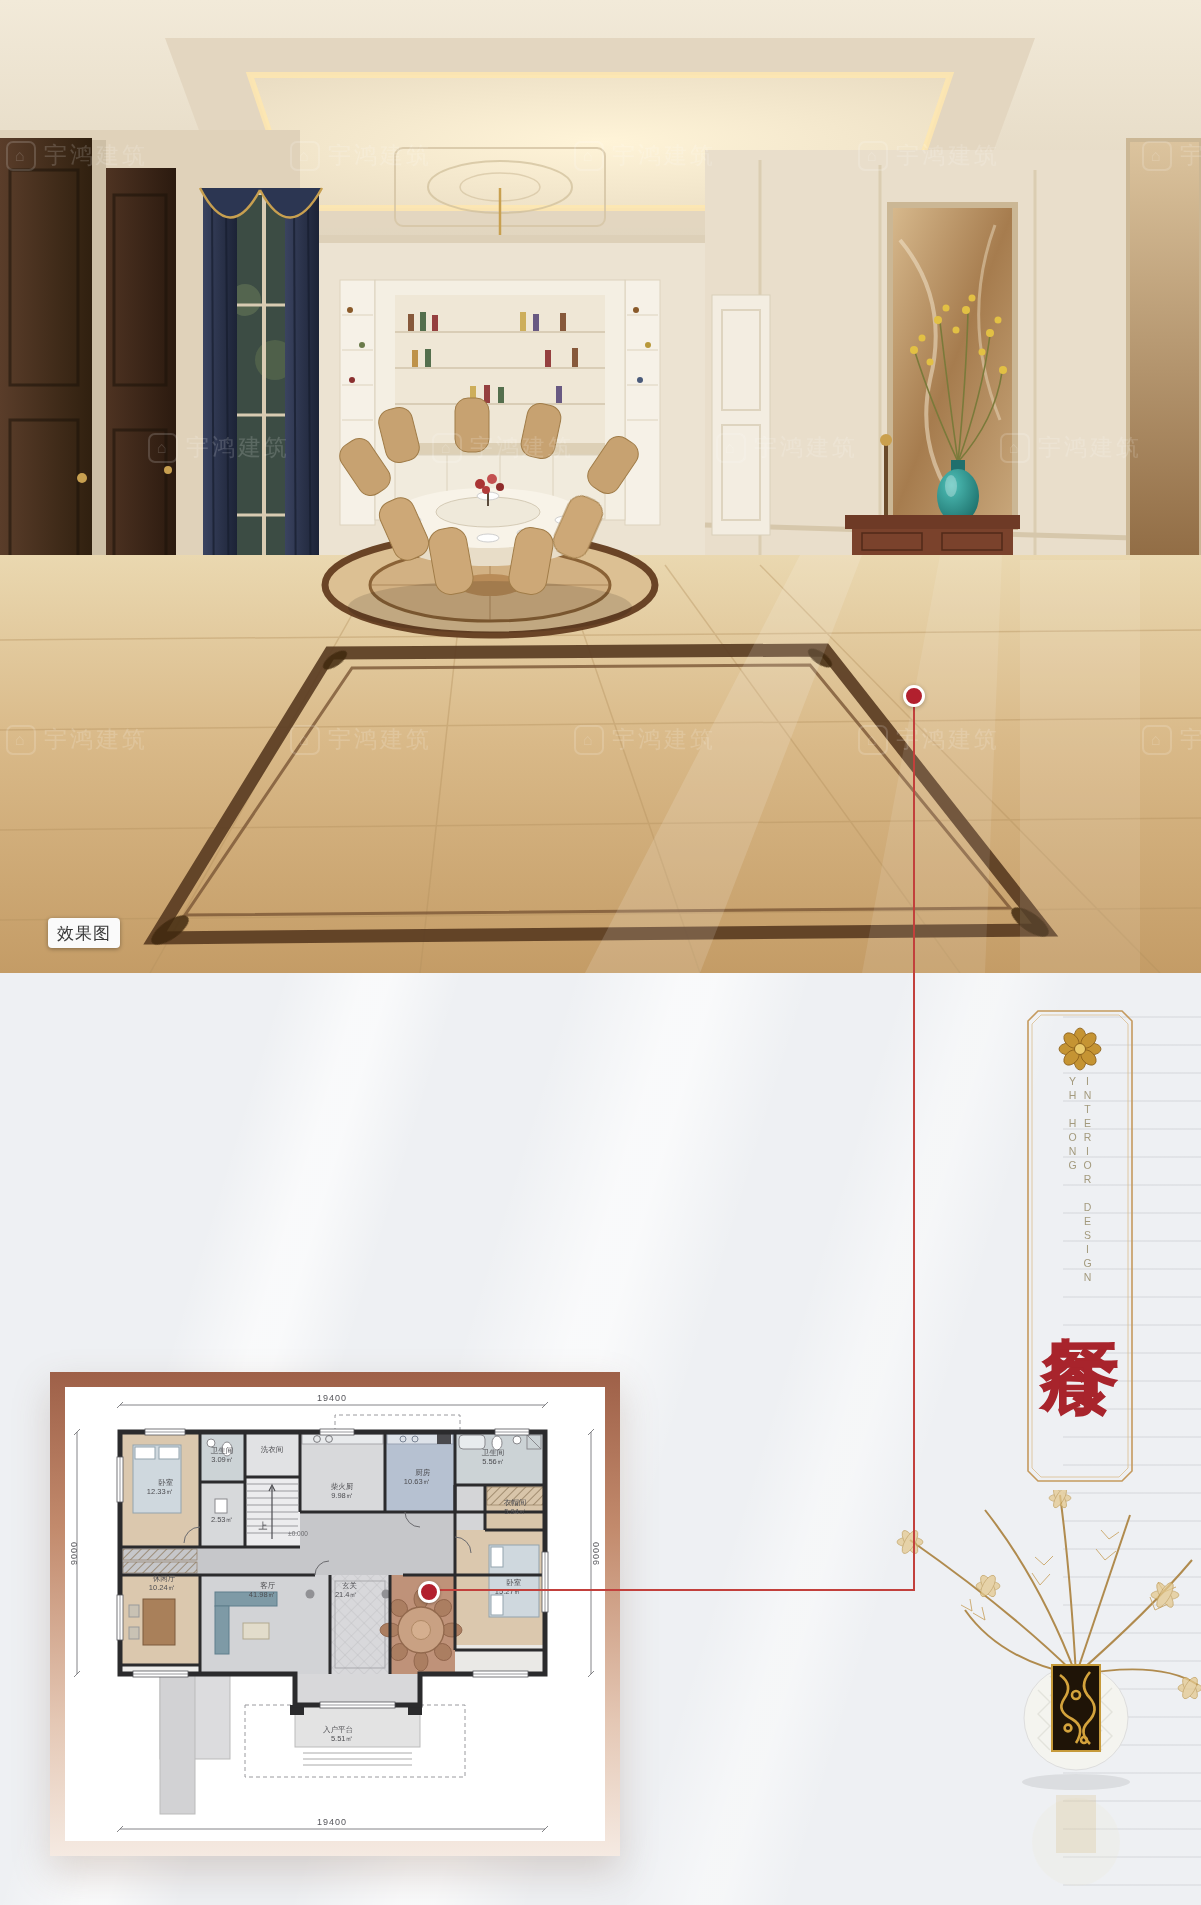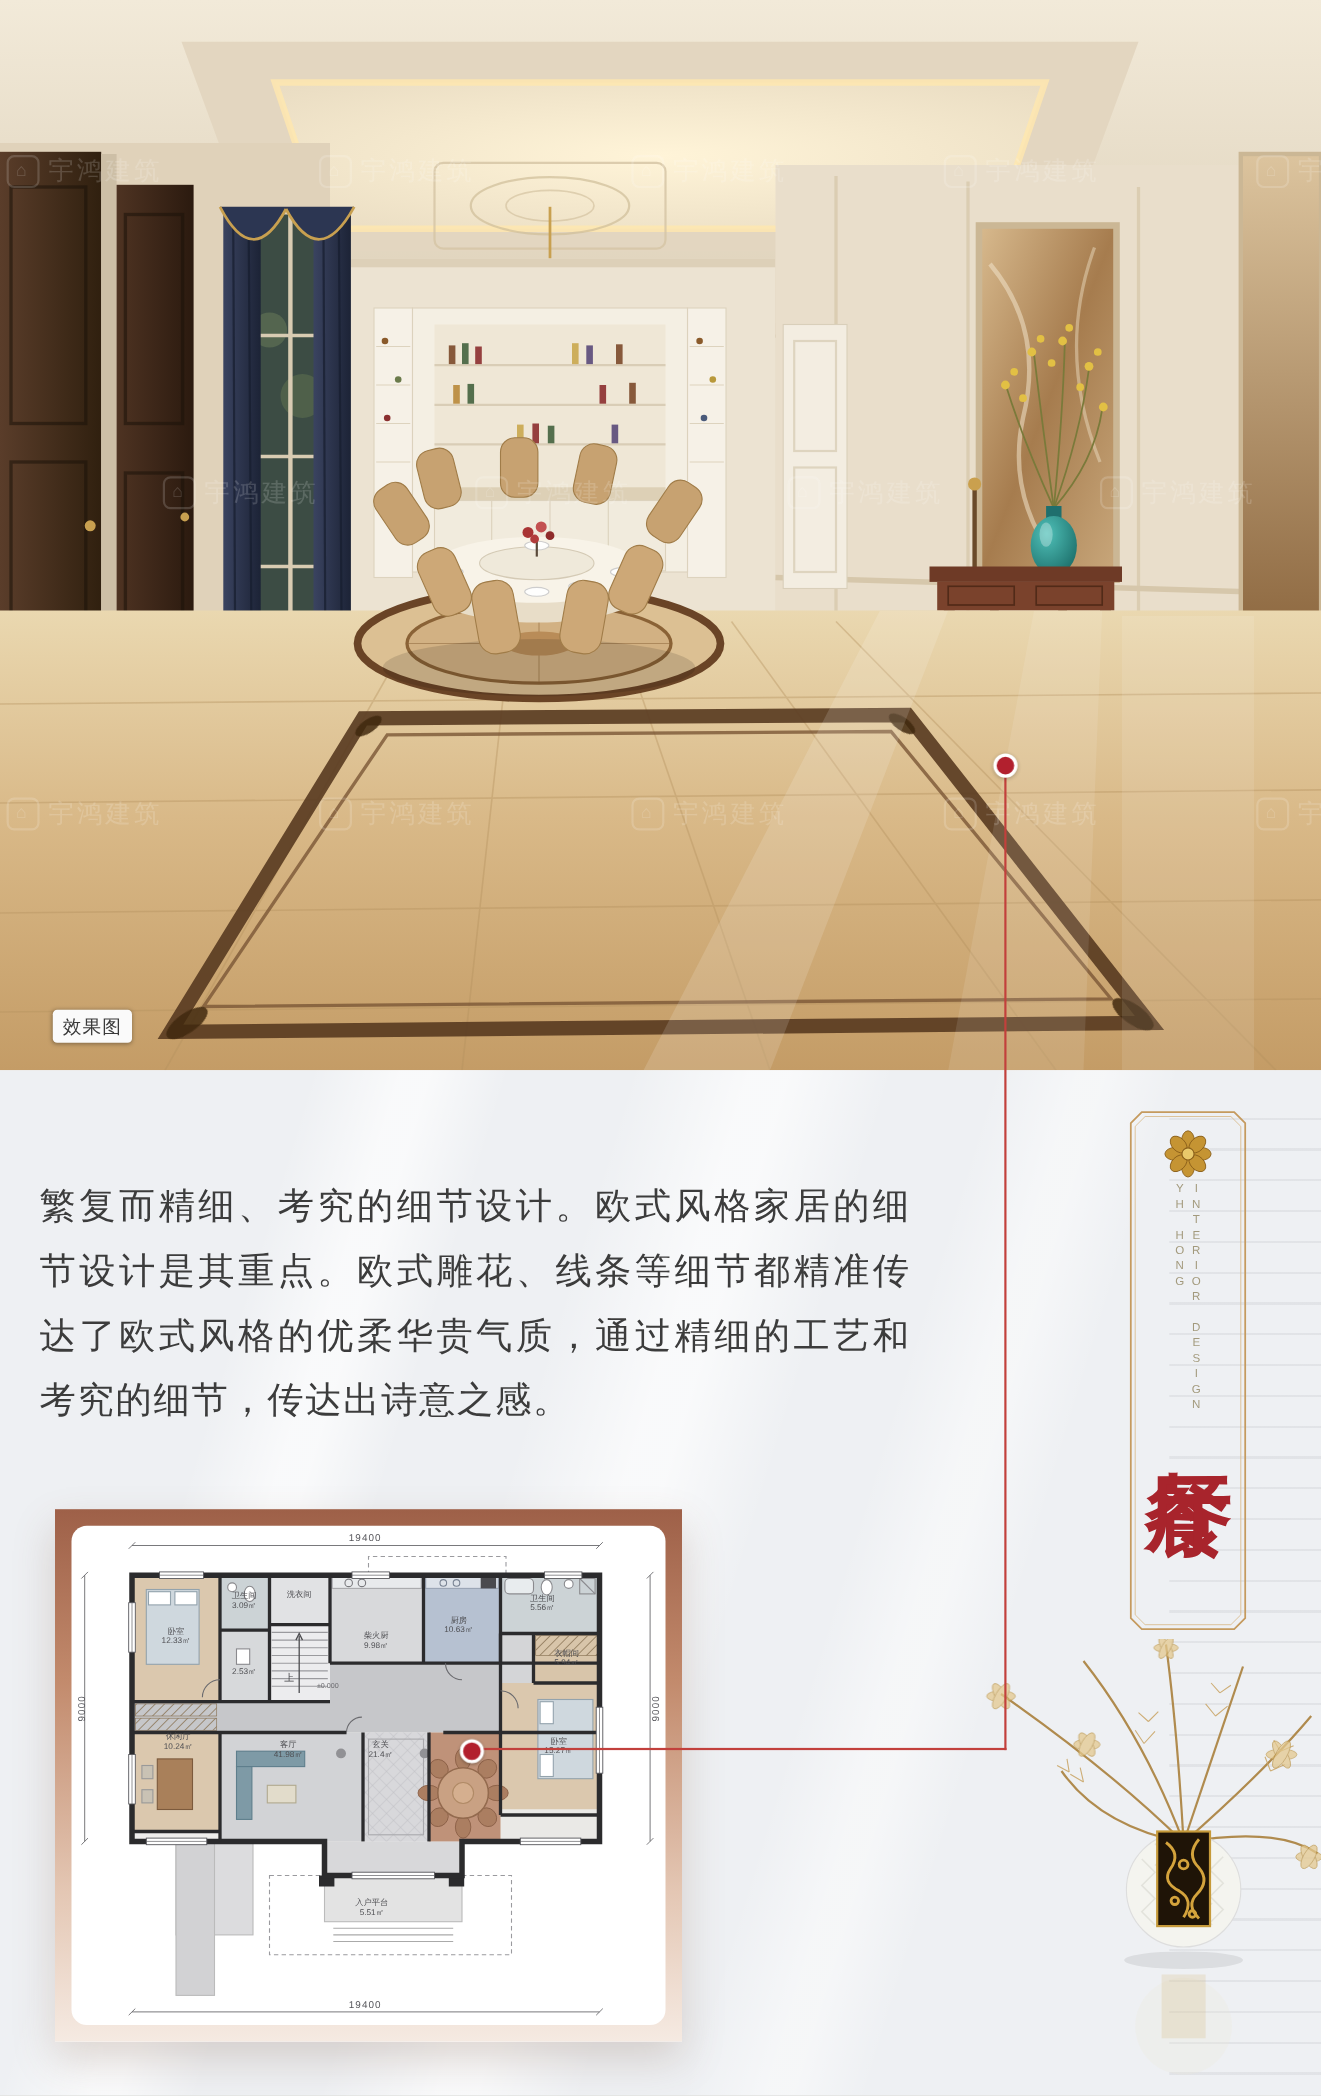--- a/index.html
+++ b/index.html
@@ -34,22 +34,22 @@
       writing-mode:vertical-rl;color:#a39a7d;font-size:10.5px;letter-spacing:2px;}
   .vtext div{text-orientation:upright;margin:0 3px;}
   .room-title{position:absolute;left:50%;top:268px;transform:translateX(-50%);
       writing-mode:vertical-rl;text-orientation:upright;font-size:80px;line-height:1;
       letter-spacing:6px;color:#a8242c;font-family:"Liberation Serif",serif;font-weight:bold;}
 
   
   .plan-box{position:absolute;left:50px;top:1372px;width:570px;height:484px;
       background:linear-gradient(180deg,#9e6048,#c28a6c 32%,#e4c7b4 72%,#f5eae2 100%);
       box-shadow:0 16px 36px rgba(120,80,60,.22);}
-  .plan-inner{position:absolute;left:15px;top:15px;width:540px;height:454px;background:#ffffff;overflow:hidden;border-radius:14px;}
-  .rlabel{position:absolute;transform:translate(-50%,-50%);text-align:center;
+  .plan-inner{position:absolute;left:15px;top:15px;width:540px;height:454px;background:#ffffff;overflow:hidden;}
+  .rlabel{position:absolute;transform:translate(-50%,-50%);text-align:right;
       font-size:7.5px;line-height:9px;color:#4e4e52;white-space:nowrap;}
   .rlabel span{display:block;}
   .dim{position:absolute;transform:translate(-50%,-50%);font-size:9px;color:#55555a;letter-spacing:1px;}
   .dim.rot{transform:translate(-50%,-50%) rotate(-90deg);}
   .tiny{position:absolute;transform:translate(-50%,-50%);font-size:9px;color:#3e3e42;}
   .tiny.micro{font-size:6.5px;color:#6a6a6e;}
 
   
   .conn-v{position:absolute;left:913px;top:703px;width:2px;height:888px;background:#c2403c;}
   .conn-h{position:absolute;left:429px;top:1589px;width:486px;height:2px;background:#c2403c;}
@@ -427,21 +427,20 @@
     <div class="badge">效果图</div>
   </div>
 
   <div class="lower-bg">
     <div class="streak" style="left:140px;width:180px"></div>
     <div class="streak" style="left:430px;width:240px"></div>
     <div class="streak" style="left:760px;width:170px;opacity:.45"></div>
   </div>
   <div class="louver"></div>
 
-  <div class="paragraph">繁复而精细、考究的细节设计。欧式风格家居的细节设计是其重点。欧式雕花、线条等细节都精准传达了欧式风格的优柔华贵气质，通过精细的工艺和考究的细节，传达出诗意之感。</div>
 
   <div class="side-frame">
     <svg width="116" height="482" viewBox="0 0 116 482" style="position:absolute;left:0;top:0">
       <path d="M16,6 H100 L110,16 V466 L100,476 H16 L6,466 V16 Z" fill="none" stroke="#c59a5e" stroke-width="1.6"></path>
       <path d="M19,10 H97 L106,19 V463 L97,472 H19 L10,463 V19 Z" fill="none" stroke="#d9bc8e" stroke-width=".8"></path>
     </svg>
     <svg class="flower" width="44" height="44" viewBox="0 0 44 44">
       <g fill="#c59433" stroke="#8a5f1a" stroke-width=".8">
         <ellipse cx="22" cy="11" rx="6" ry="10"></ellipse>
         <ellipse cx="22" cy="33" rx="6" ry="10"></ellipse>

